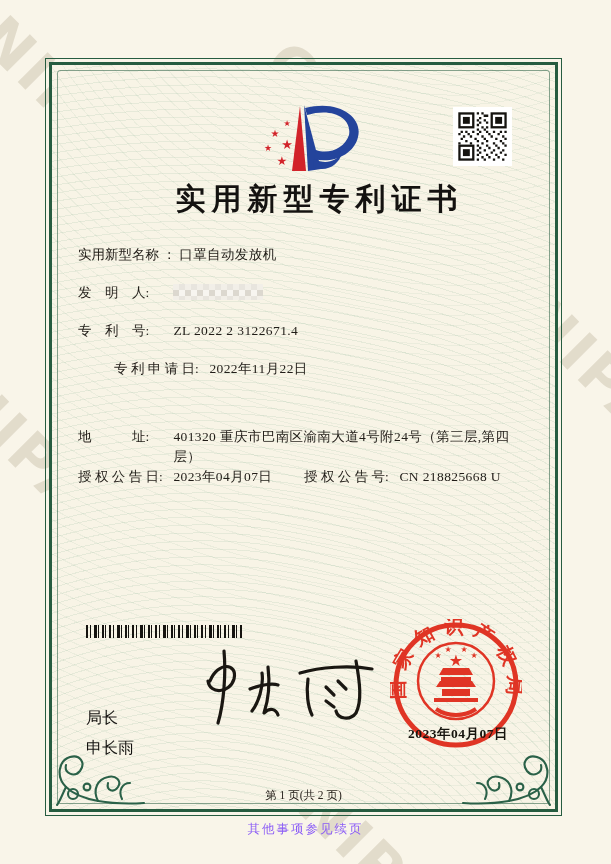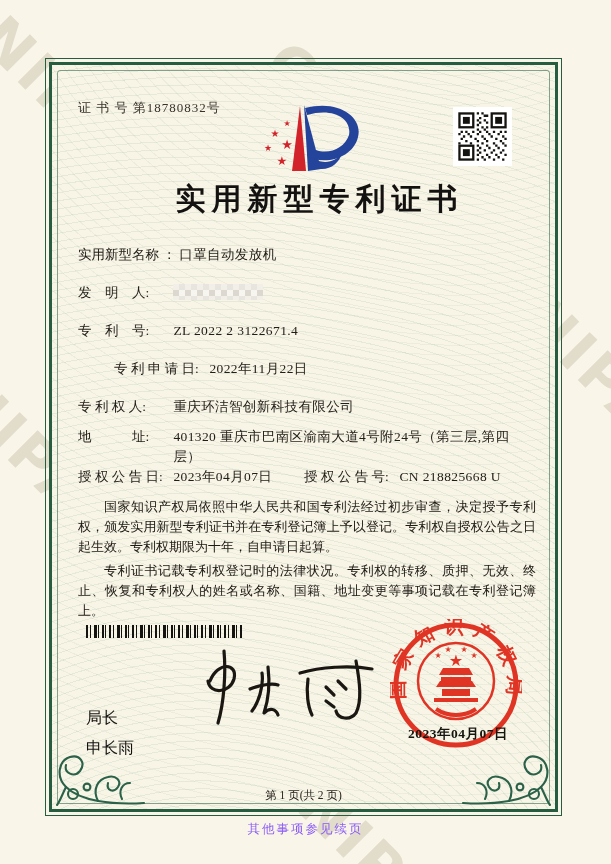--- a/index.html
+++ b/index.html
@@ -84,21 +84,20 @@
       <g fill="none" stroke="#2a6148" stroke-width="2.1" stroke-linecap="round">
         <path d="M92,86 C60,88 28,84 14,70 C4,60 6,44 18,40 C28,37 34,46 28,54 C22,61 12,56 14,48"></path>
         <path d="M46,84 C40,72 46,62 56,60 C64,58 70,64 66,70 C62,76 54,74 56,66"></path>
         <path d="M14,70 C10,78 8,84 5,88"></path>
         <path d="M70,82 C66,74 70,66 78,66"></path>
         <circle cx="21" cy="77" r="5"></circle>
         <circle cx="35" cy="70" r="3.4"></circle>
       </g>
     </svg>
 
-    <div class="cert-no">证 书 号 第18780832号</div>
 
     <svg class="logo" viewBox="0 0 122 76">
       <path d="M58,5 L50,70 L64,70 Z" fill="#d2232a"></path>
       <path d="M62,4 L66,70 L79,68 Z" fill="#24449c"></path>
       <path d="M63,7 C98,-2 121,17 116,36 C112,54 90,63 72,58 L74,49 C87,54 103,47 107,34 C110,18 92,6 65,14 Z" fill="#24449c"></path>
       <path d="M72,58 C84,64 94,60 100,52 C97,64 84,72 71,66 Z" fill="#24449c"></path>
       <g fill="#d2232a" font-family="'DejaVu Sans',sans-serif" text-anchor="middle">
         <text x="45" y="25" font-size="8">★</text>
         <text x="33" y="36" font-size="10">★</text>
         <text x="45" y="48" font-size="13">★</text>
@@ -148,43 +147,35 @@
       <span class="redact"></span>
     </div>
     <div class="row" style="top:256px;">
       <span class="label">专　利　号:</span>
       <span class="value">ZL 2022 2 3122671.4</span>
     </div>
     <div class="row" style="top:294px;margin-left:36px;">
       <span class="label">专 利 申 请 日:</span>
       <span class="value">2022年11月22日</span>
     </div>
-    <div class="row" style="top:332px;">
-      <span class="label">专 利 权 人:</span>
-      <span class="value">重庆环洁智创新科技有限公司</span>
-    </div>
     <div class="row" style="top:362px;">
       <span class="label">地　　　址:</span>
       <span class="value wrap">401320 重庆市巴南区渝南大道4号附24号（第三层,第四层）</span>
     </div>
     <div class="row" style="top:402px;">
       <span>
         <span class="label">授 权 公 告 日:</span>
         <span class="value">2023年04月07日</span>
       </span>
       <span class="pair2">
         <span class="label">授 权 公 告 号:</span>
         <span class="value">CN 218825668 U</span>
       </span>
     </div>
 
-    <div class="body-text">
-      <p>国家知识产权局依照中华人民共和国专利法经过初步审查，决定授予专利权，颁发实用新型专利证书并在专利登记簿上予以登记。专利权自授权公告之日起生效。专利权期限为十年，自申请日起算。</p>
-      <p>专利证书记载专利权登记时的法律状况。专利权的转移、质押、无效、终止、恢复和专利权人的姓名或名称、国籍、地址变更等事项记载在专利登记簿上。</p>
-    </div>
 
     <div class="barcode"></div>
 
     <div class="officer">
       <div>局长</div>
       <div>申长雨</div>
     </div>
 
     <svg class="signature" viewBox="0 0 210 104">
       <g fill="none" stroke="#1a1712" stroke-width="3.2" stroke-linecap="round" stroke-linejoin="round">

